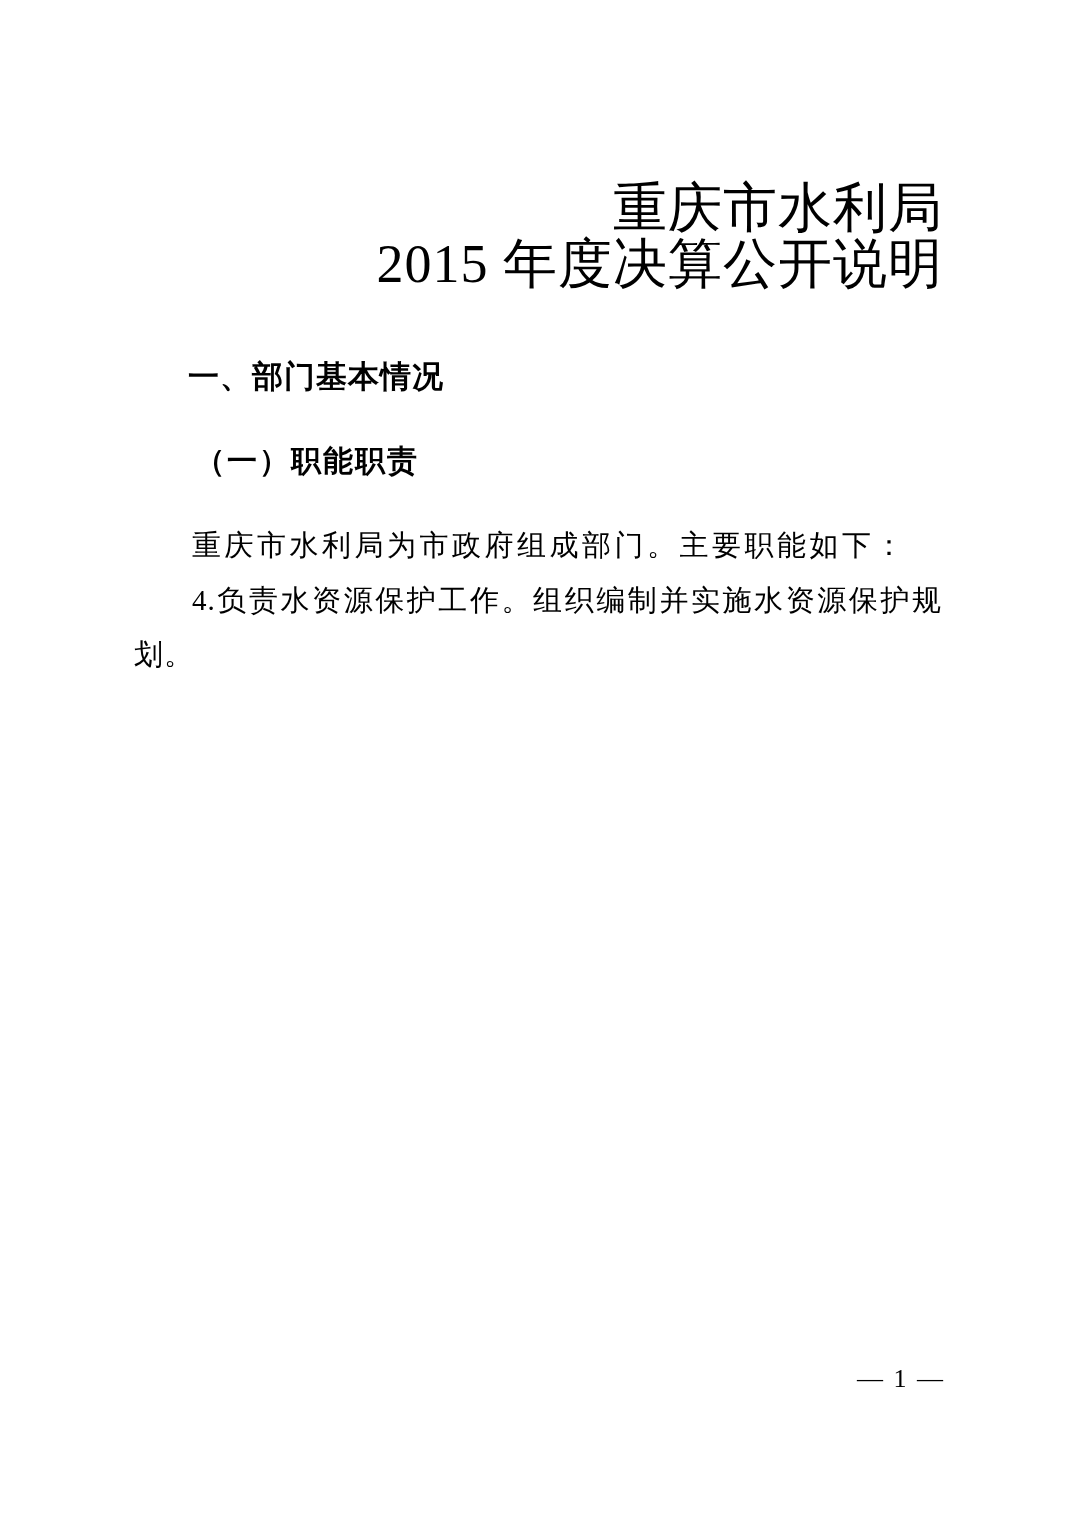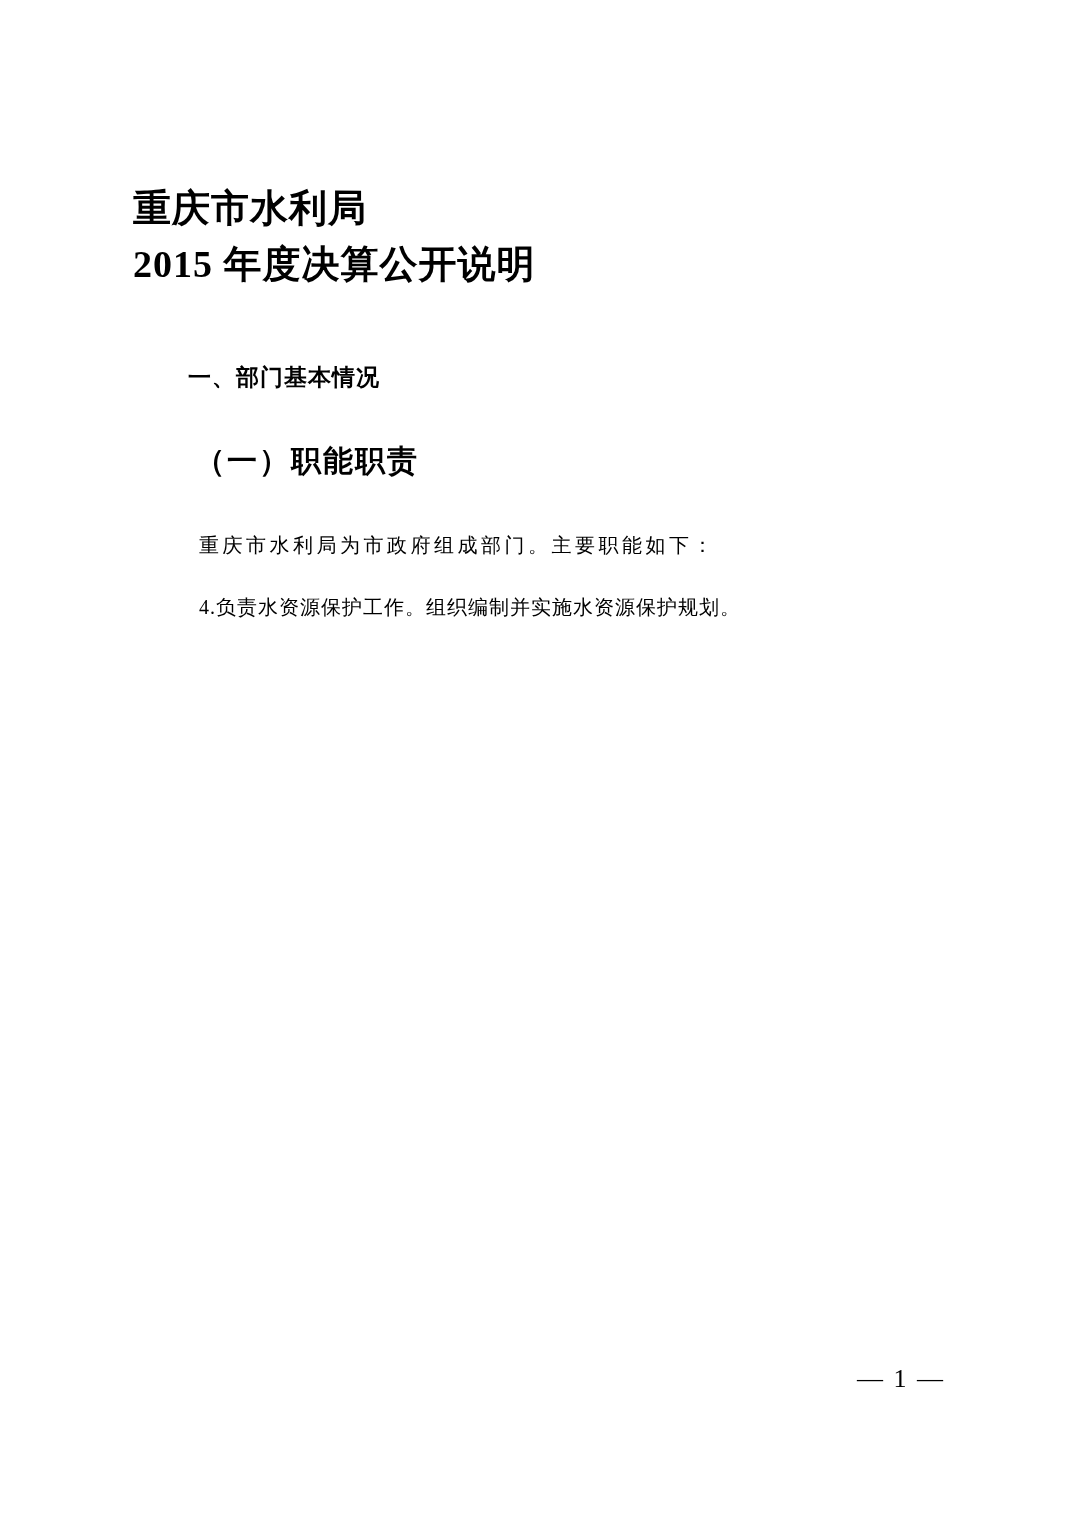--- a/index.html
+++ b/index.html
@@ -14,50 +14,50 @@
     background: #ffffff;
     color: #000000;
     overflow: hidden;
     font-family: "Liberation Serif", serif;
   }
   .content {
     padding: 0 132px 0 133px;
   }
   .doc-title {
     margin-top: 180px;
-    text-align: left;
+    text-align: right;
     font-family: "Liberation Serif", serif;
-    font-weight: bold;
-    font-size: 38px;
+    font-weight: normal;
+    font-size: 54px;
     line-height: 56px;
     letter-spacing: 1px;
   }
   .doc-title .title-line {
     display: block;
   }
   .section-heading {
     margin-top: 58px;
     padding-left: 55px;
     font-family: "Liberation Sans", sans-serif;
     font-weight: bold;
-    font-size: 23px;
+    font-size: 31px;
     line-height: 54px;
     letter-spacing: 1px;
   }
   .subsection-heading {
     padding-left: 62px;
     font-family: Liberation Sans, sans-serif;
     font-size: 30px;
     line-height: 54px;
     letter-spacing: 2px;
   }
   .body-text p {
-    margin: 8px;
+    margin: 1px;
     font-family: "Liberation Serif", serif;
-    font-size: 20px;
+    font-size: 29px;
     line-height: 54px;
     letter-spacing: 1px;
     text-align: justify;
     text-indent: 58px;
   }
   .body-text p.intro-paragraph {
     letter-spacing: 3.5px;
   }
   .page-number {
     position: absolute;

